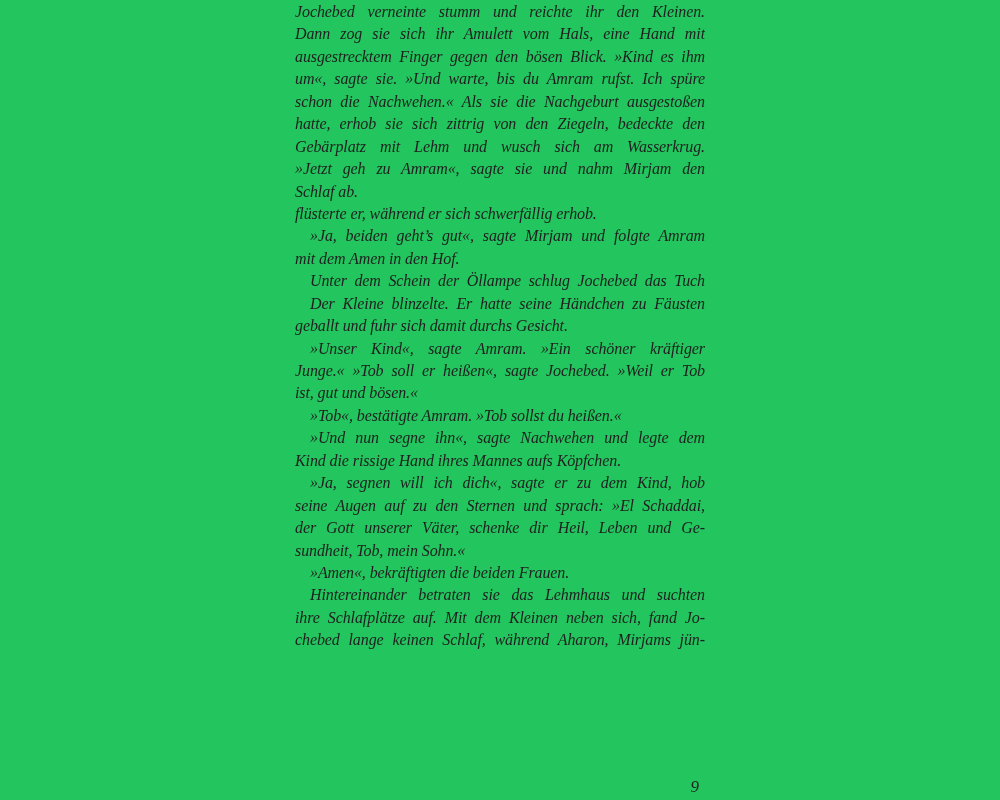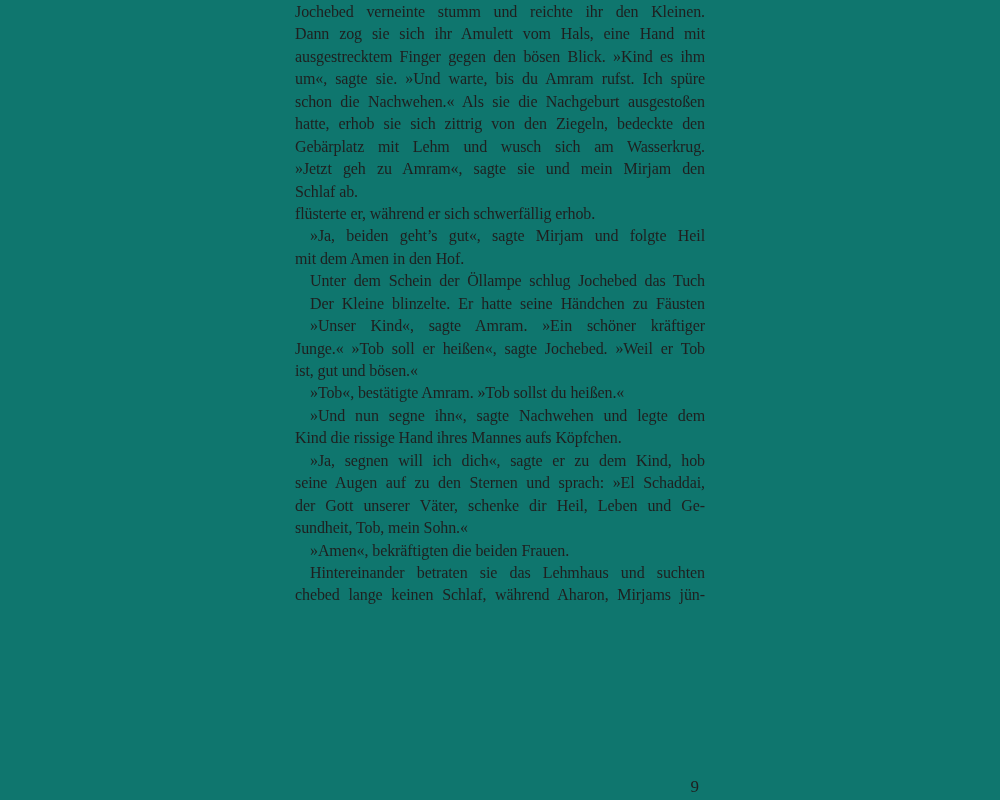--- a/index.html
+++ b/index.html
@@ -7,22 +7,23 @@
     padding: 0;
     width: 1000px;
     height: 800px;
     background: #ffffff;
     font-family: "Liberation Serif", "DejaVu Serif", serif;
   }
   .book-page {
     position: relative;
     width: 1000px;
     height: 800px;
-    background: #0f766e;
+    background: #22c55e;
     overflow: hidden;
+    font-style: italic;
   }
   .text-block {
     position: absolute;
     left: 295px;
     top: 1px;
     width: 410px;
     color: #1f1f1f;
     font-size: 16px;
     line-height: 22.45px;
     letter-spacing: -0.1px;
@@ -58,35 +59,36 @@
 <div class="book-page">
   <div class="text-block">
       <div class="para">
         <div class="line first">Jochebed verneinte stumm und reichte ihr den Kleinen.</div>
         <div class="line">Dann zog sie sich ihr Amulett vom Hals, eine Hand mit</div>
         <div class="line">ausgestrecktem Finger gegen den bösen Blick. »Kind es ihm</div>
         <div class="line">um«, sagte sie. »Und warte, bis du Amram rufst. Ich spüre</div>
         <div class="line">schon die Nachwehen.« Als sie die Nachgeburt ausgestoßen</div>
         <div class="line">hatte, erhob sie sich zittrig von den Ziegeln, bedeckte den</div>
         <div class="line">Gebärplatz mit Lehm und wusch sich am Wasserkrug.</div>
-        <div class="line">»Jetzt geh zu Amram«, sagte sie und mein Mirjam den</div>
+        <div class="line">»Jetzt geh zu Amram«, sagte sie und nahm Mirjam den</div>
         <div class="line last">Schlaf ab.</div>
       </div>
       <div class="para indent">
         <div class="line last">flüsterte er, während er sich schwerfällig erhob.</div>
       </div>
       <div class="para indent">
-        <div class="line first">»Ja, beiden geht’s gut«, sagte Mirjam und folgte Heil</div>
+        <div class="line first">»Ja, beiden geht’s gut«, sagte Mirjam und folgte Amram</div>
         <div class="line last">mit dem Amen in den Hof.</div>
       </div>
       <div class="para indent">
         <div class="line first">Unter dem Schein der Öllampe schlug Jochebed das Tuch</div>
       </div>
       <div class="para indent">
         <div class="line first">Der Kleine blinzelte. Er hatte seine Händchen zu Fäusten</div>
+        <div class="line last">geballt und fuhr sich damit durchs Gesicht.</div>
       </div>
       <div class="para indent">
         <div class="line first">»Unser Kind«, sagte Amram. »Ein schöner kräftiger</div>
         <div class="line">Junge.« »Tob soll er heißen«, sagte Jochebed. »Weil er Tob</div>
         <div class="line last">ist, gut und bösen.«</div>
       </div>
       <div class="para indent">
         <div class="line first last">»Tob«, bestätigte Amram. »Tob sollst du heißen.«</div>
       </div>
       <div class="para indent">
@@ -97,17 +99,18 @@
         <div class="line first">»Ja, segnen will ich dich«, sagte er zu dem Kind, hob</div>
         <div class="line">seine Augen auf zu den Sternen und sprach: »El Schaddai,</div>
         <div class="line">der Gott unserer Väter, schenke dir Heil, Leben und Ge-</div>
         <div class="line last">sundheit, Tob, mein Sohn.«</div>
       </div>
       <div class="para indent">
         <div class="line first last">»Amen«, bekräftigten die beiden Frauen.</div>
       </div>
       <div class="para indent">
         <div class="line first">Hintereinander betraten sie das Lehmhaus und suchten</div>
+        <div class="line">ihre Schlafplätze auf. Mit dem Kleinen neben sich, fand Jo-</div>
         <div class="line">chebed lange keinen Schlaf, während Aharon, Mirjams jün-</div>
       </div>
     </div>
   <div class="page-number">9</div>
 </div>
 
 </body></html>

